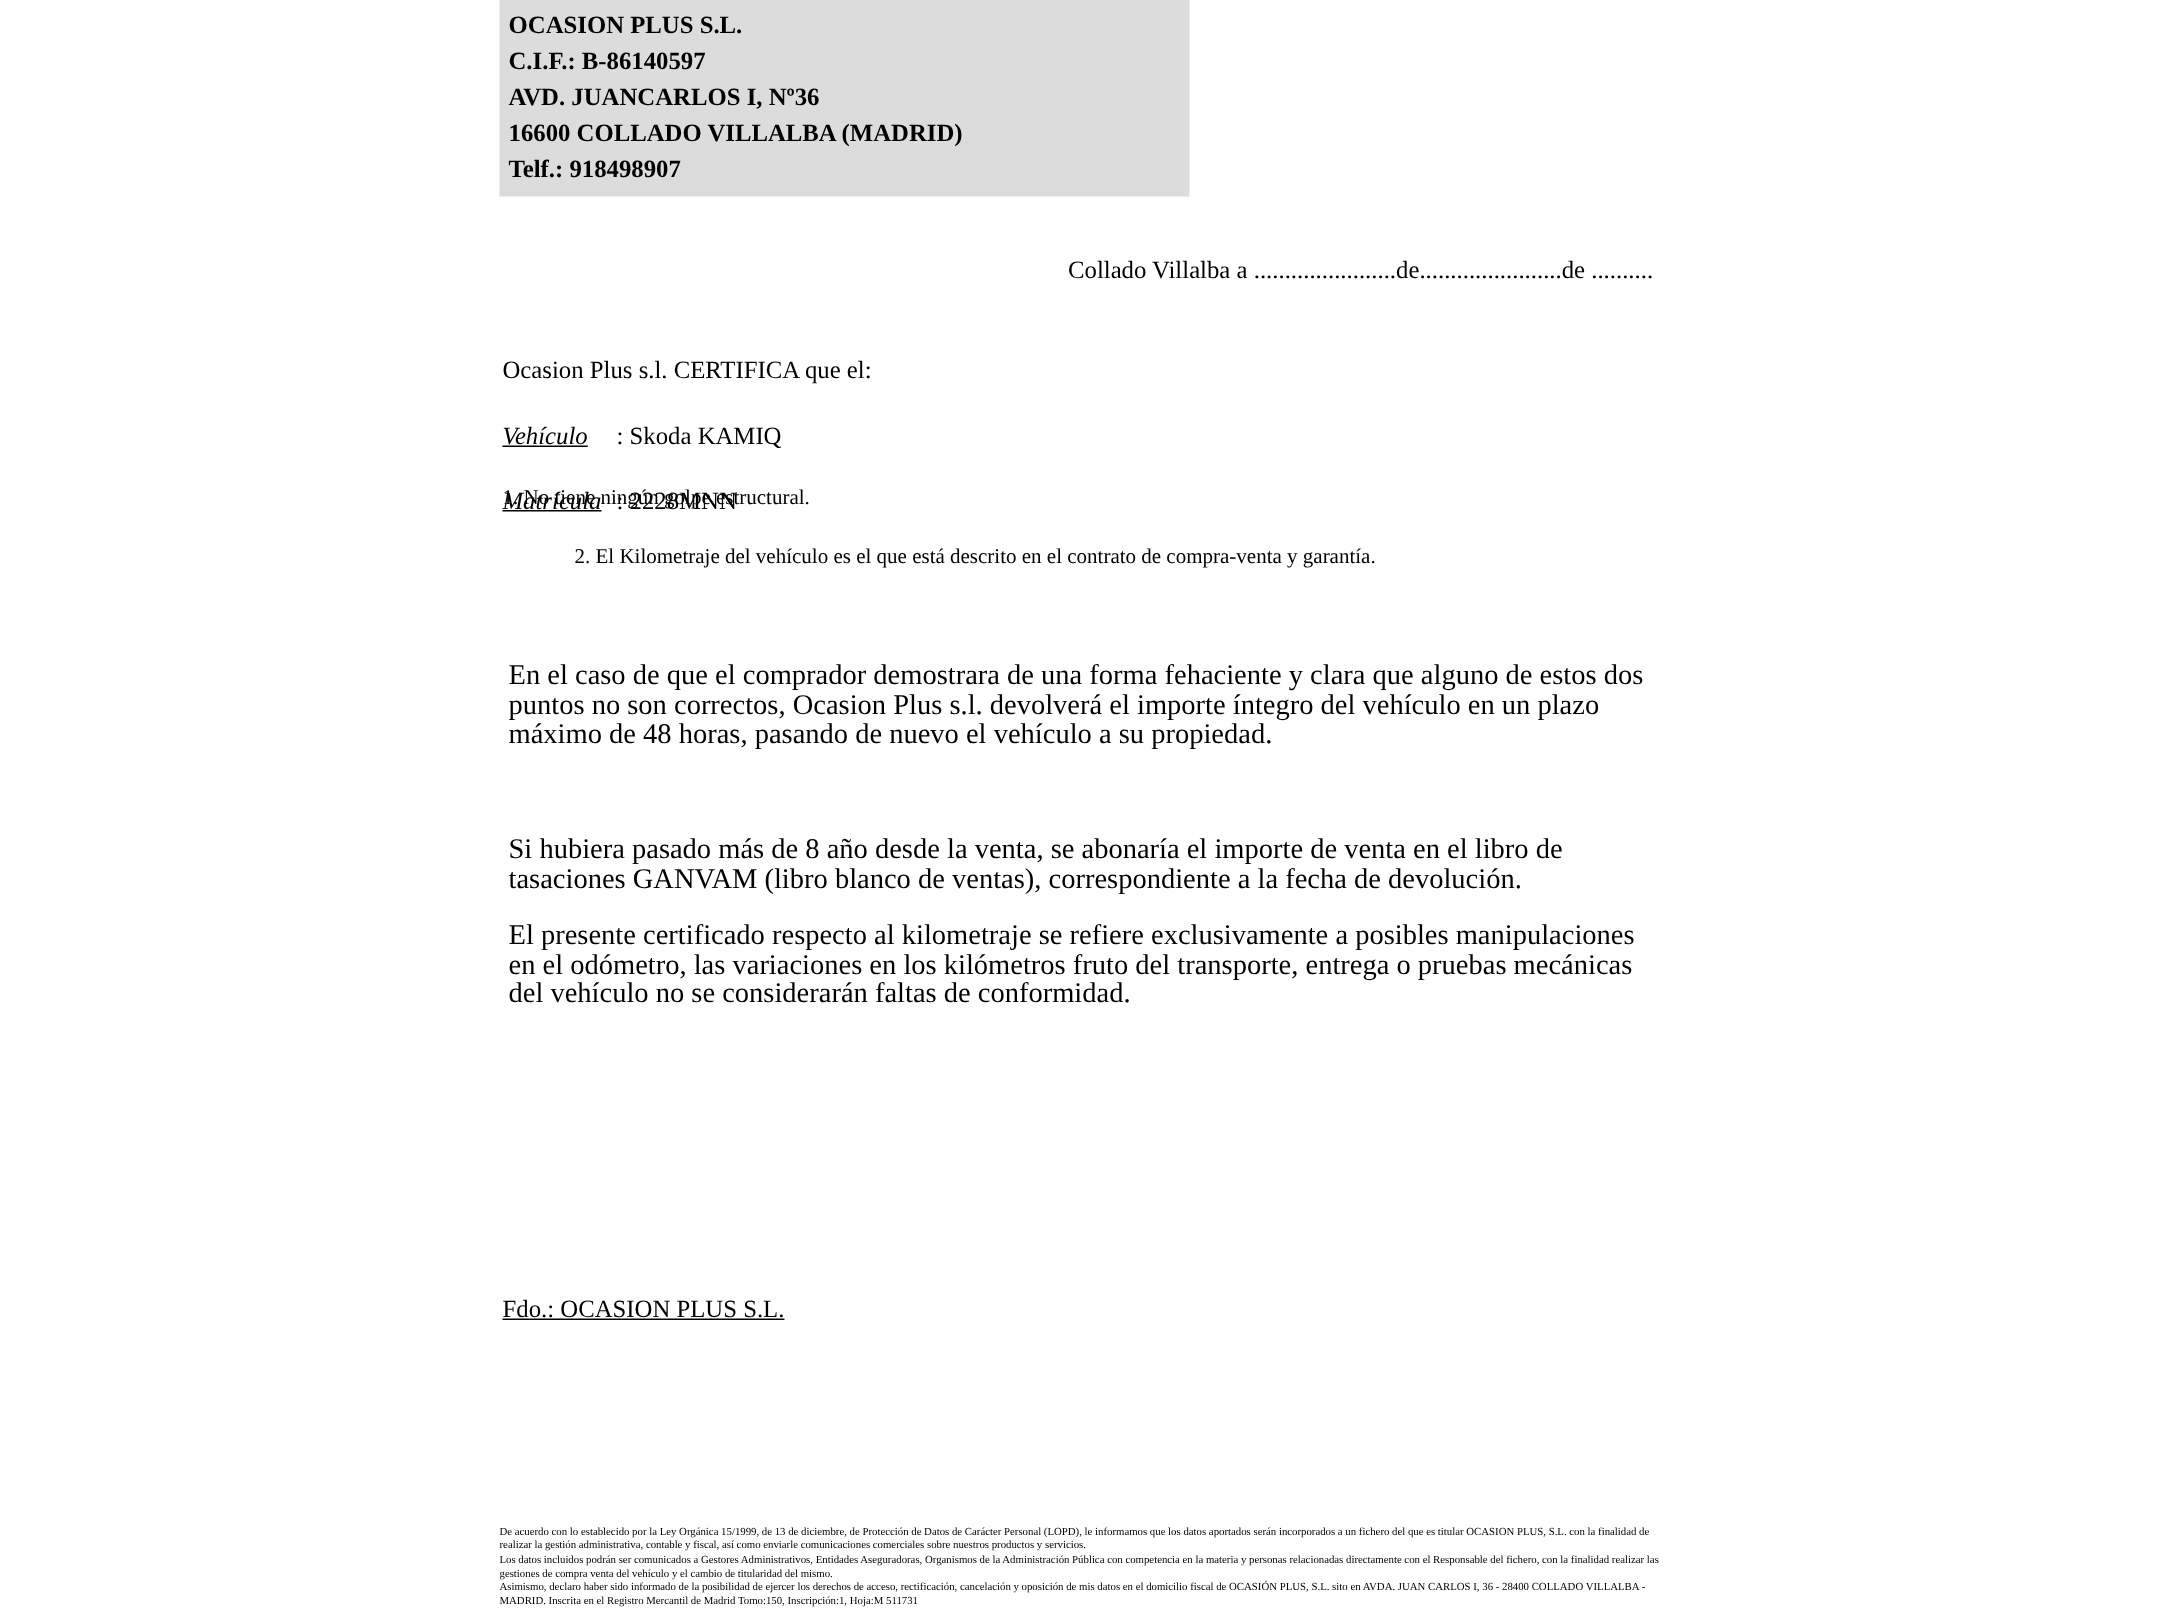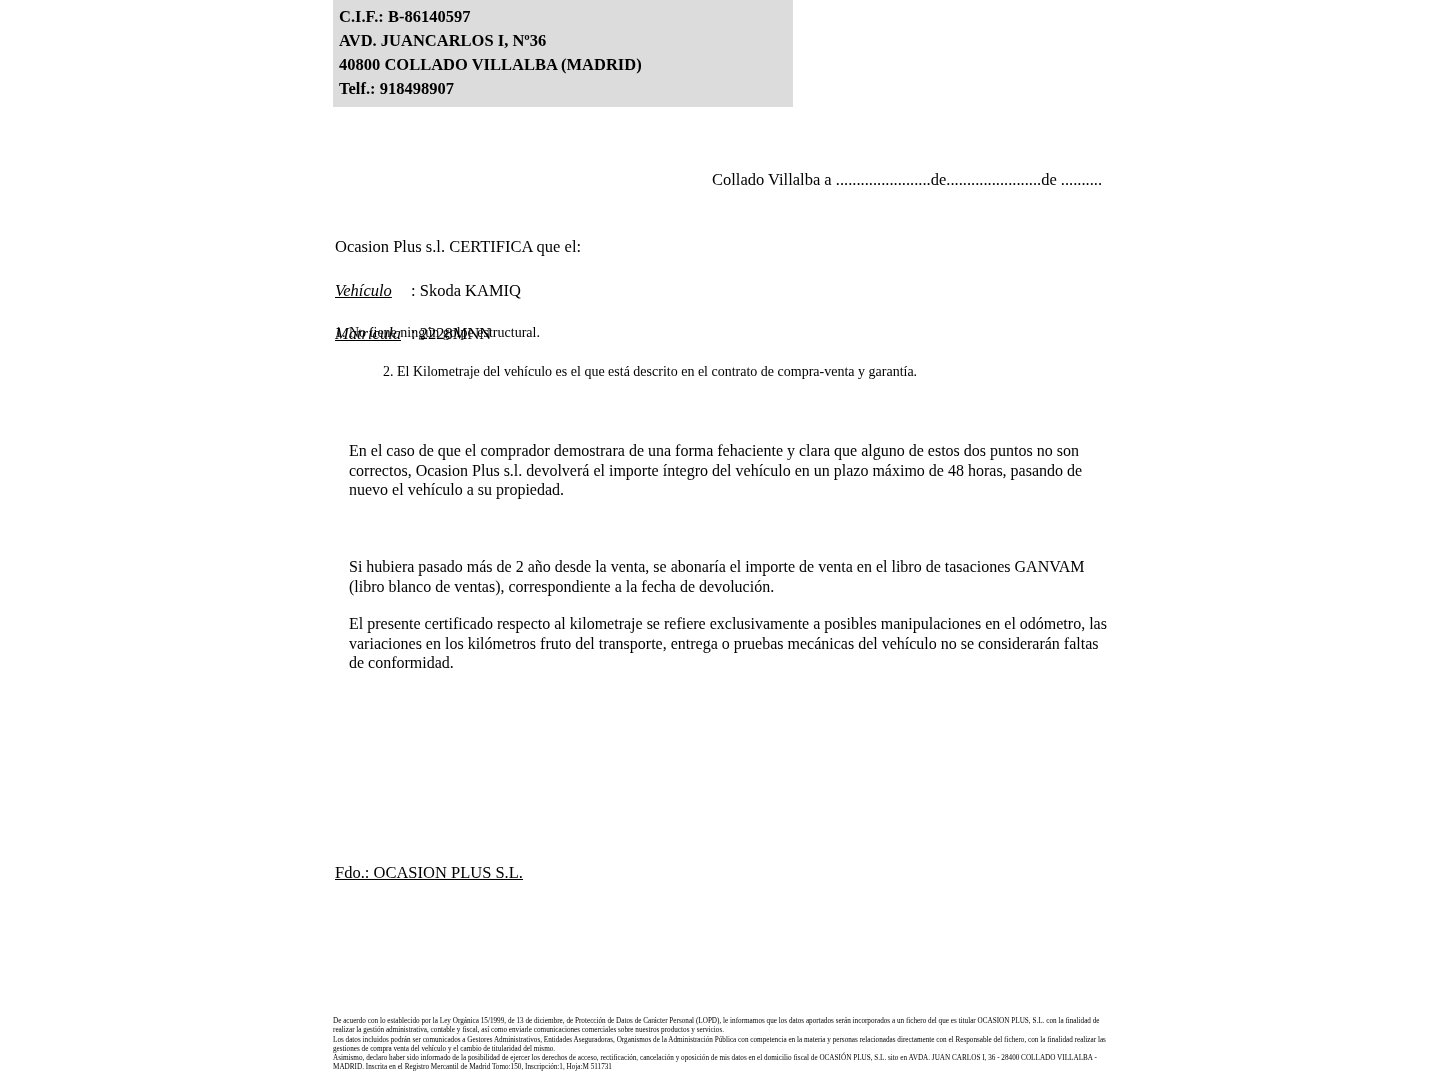--- a/index.html
+++ b/index.html
@@ -77,23 +77,23 @@
     left: 335px;
     font-size: 14px;
     white-space: nowrap;
   }
   .point-1 { top: 325px; }
   .point-2 { top: 364px; margin-left: 48px; }
 
   
   .para {
     position: absolute;
-    left: 349px;
+    left: 339px;
     width: 765px;
-    font-size: 16px;
+    font-size: 19px;
     line-height: 19.5px;
   }
   .para-1 { top: 441px; }
   .para-2 { top: 519px; }
   .para-3 { top: 557px; }
   .para-4 { top: 614px; }
 
   
   .signature {
     position: absolute;
@@ -117,43 +117,44 @@
   .legal p {
     margin: 0;
   }
 </style>
 </head>
 <body>
 
 <div class="page">
 
   <div class="company-box">
+    <div class="line">OCASION PLUS S.L.</div>
     <div class="line">C.I.F.: B-86140597</div>
     <div class="line">AVD. JUANCARLOS I, Nº36</div>
-    <div class="line">40800 COLLADO VILLALBA (MADRID)</div>
+    <div class="line">16600 COLLADO VILLALBA (MADRID)</div>
     <div class="line">Telf.: 918498907</div>
   </div>
 
   <div class="place-date">Collado Villalba a .......................de.......................de ..........</div>
 
   <div class="cert-block">
     <div class="row">Ocasion Plus s.l. CERTIFICA que el:</div>
     <div class="row">
       <span class="lbl">Vehículo</span><span>: Skoda KAMIQ</span>
     </div>
     <div class="row">
       <span class="lbl">Matrícula</span><span>: 2228MNN</span>
     </div>
   </div>
 
   <div class="point point-1">1. No tiene ningún golpe estructural.</div>
   <div class="point point-2">2. El Kilometraje del vehículo es el que está descrito en el contrato de compra-venta y garantía.</div>
 
   <div class="para para-1">En el caso de que el comprador demostrara de una forma fehaciente y clara que alguno de estos dos puntos no son correctos, Ocasion Plus s.l. devolverá el importe íntegro del vehículo en un plazo máximo de 48 horas, pasando de nuevo el vehículo a su propiedad.</div>
-  <div class="para para-3">Si hubiera pasado más de 2 año desde la venta, se abonaría el importe de venta en el libro de tasaciones GANVAM (libro blanco de ventas), correspondiente a la fecha de devolución.</div>
+  <div class="para para-3">Si hubiera pasado más de 8 año desde la venta, se abonaría el importe de venta en el libro de tasaciones GANVAM (libro blanco de ventas), correspondiente a la fecha de devolución.</div>
   <div class="para para-4">El presente certificado respecto al kilometraje se refiere exclusivamente a posibles manipulaciones en el odómetro, las variaciones en los kilómetros fruto del transporte, entrega o pruebas mecánicas del vehículo no se considerarán faltas de conformidad.</div>
 
   <div class="signature">Fdo.: OCASION PLUS S.L.</div>
 
   <div class="legal">
     <p>De acuerdo con lo establecido por la Ley Orgánica 15/1999, de 13 de diciembre, de Protección de Datos de Carácter Personal (LOPD), le informamos que los datos aportados serán incorporados a un fichero del que es titular OCASION PLUS, S.L. con la finalidad de realizar la gestión administrativa, contable y fiscal, así como enviarle comunicaciones comerciales sobre nuestros productos y servicios.</p>
     <p>Los datos incluidos podrán ser comunicados a Gestores Administrativos, Entidades Aseguradoras, Organismos de la Administración Pública con competencia en la materia y personas relacionadas directamente con el Responsable del fichero, con la finalidad realizar las gestiones de compra venta del vehículo y el cambio de titularidad del mismo.</p>
     <p>Asimismo, declaro haber sido informado de la posibilidad de ejercer los derechos de acceso, rectificación, cancelación y oposición de mis datos en el domicilio fiscal de OCASIÓN PLUS, S.L. sito en AVDA. JUAN CARLOS I, 36 - 28400 COLLADO VILLALBA - MADRID. Inscrita en el Registro Mercantil de Madrid Tomo:150, Inscripción:1, Hoja:M 511731</p>
   </div>
 

